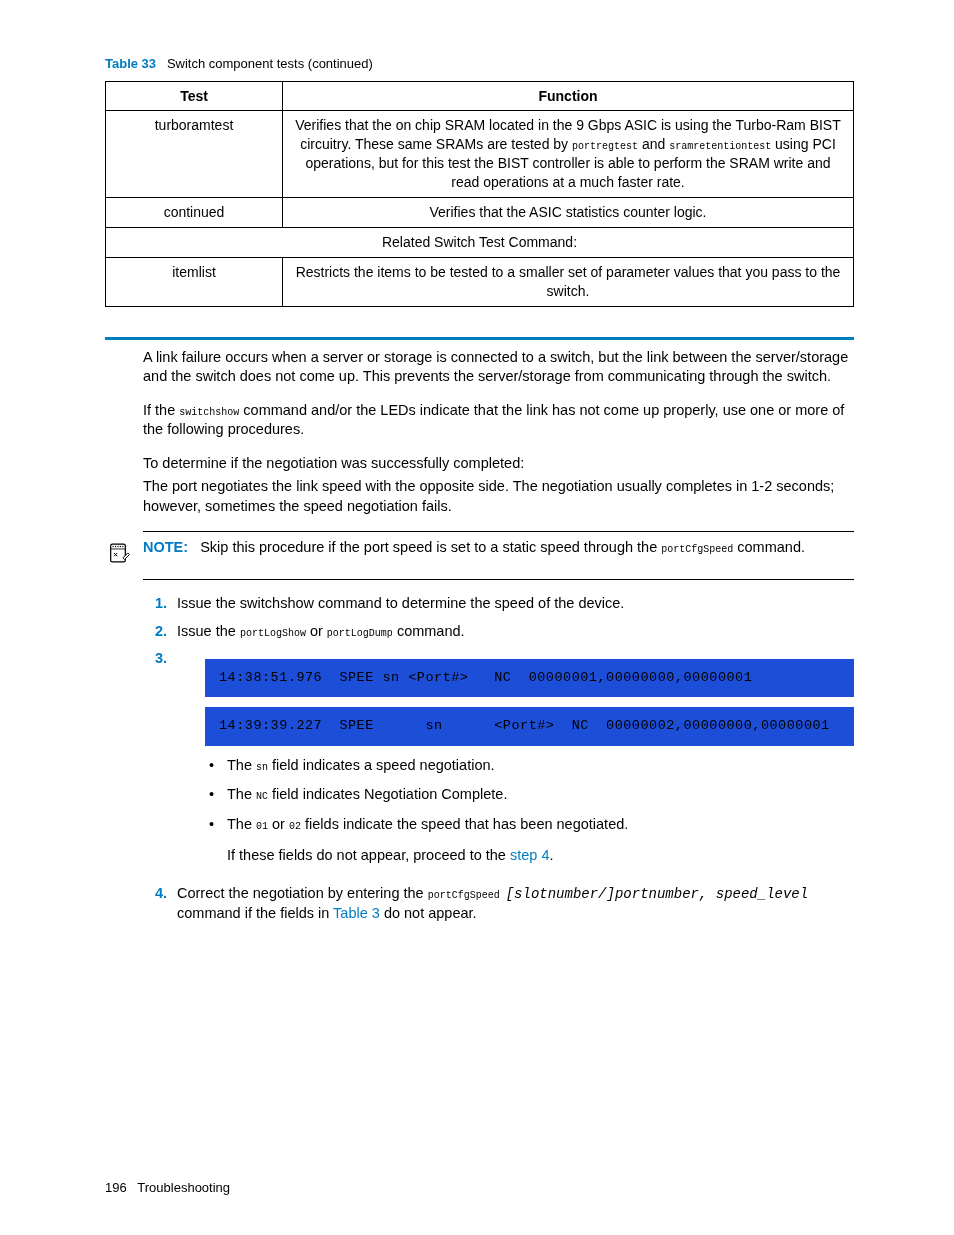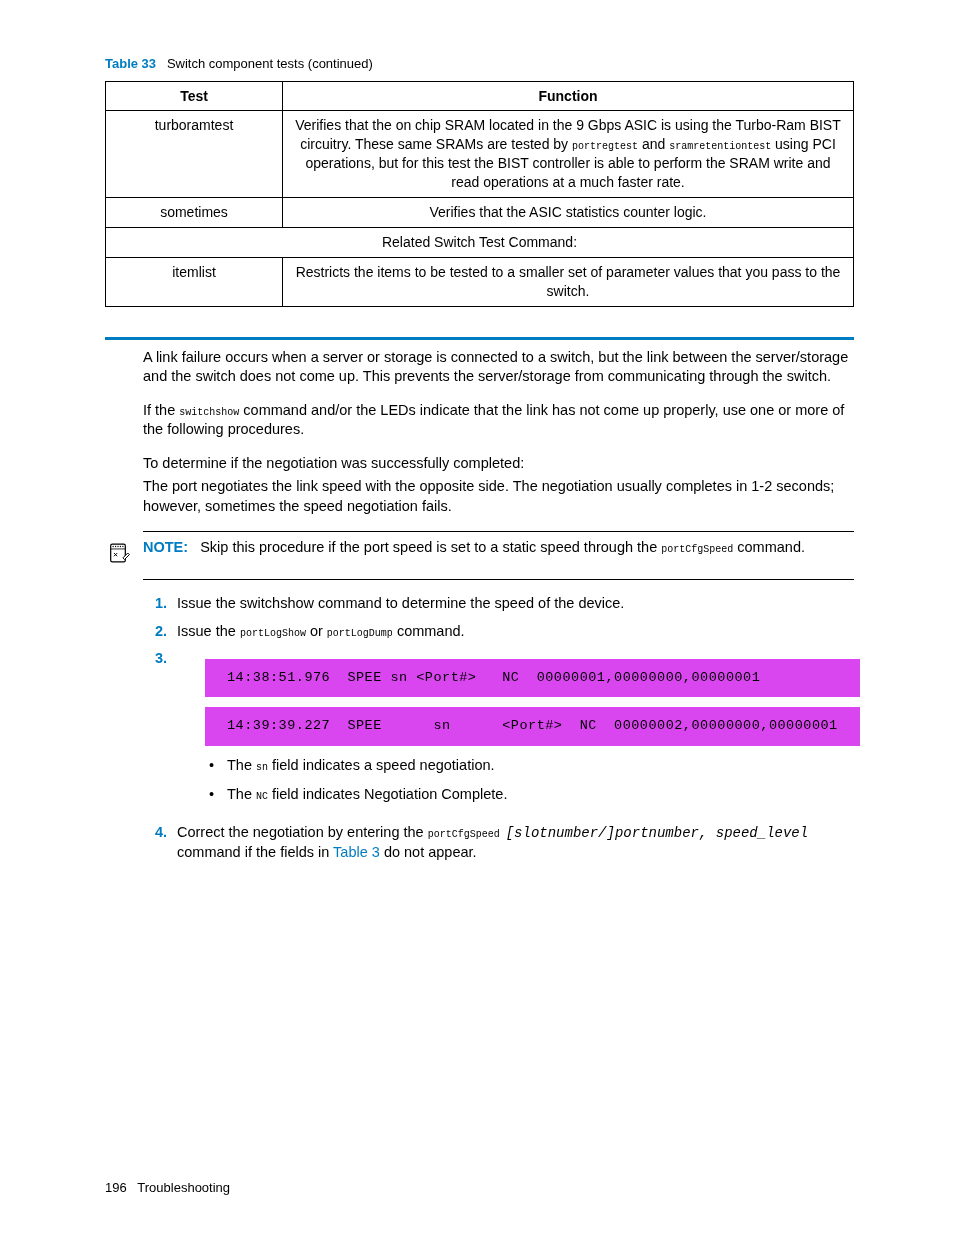--- a/index.html
+++ b/index.html
@@ -95,24 +95,24 @@
   ol.numlist .num {
     color: #007cc2;
     font-weight: 700;
     width: 24px;
     flex: 0 0 24px;
     text-align: right;
     padding-right: 10px;
   }
   ol.numlist .li-body { flex: 1; }
   .codeblock {
-    background: #d946ef;
+    background: #1d4ed8;
     font-family: "Courier New", monospace;
     font-size: 13.5px;
-    padding: 10px 22px;
+    padding: 10px 14px;
     margin: 10px 0 10px 28px;
     white-space: pre;
     letter-spacing: 0.5px;
   }
   ul.bullets {
     list-style: none;
     padding: 0;
     margin: 8px 0 0 28px;
   }
   ul.bullets li {
@@ -155,21 +155,21 @@
       <th class="testcol">Test</th>
       <th>Function</th>
     </tr>
     <tr>
       <td class="testcol">turboramtest</td>
       <td>
         <span>Verifies that the on chip SRAM located in the 9 Gbps ASIC is using the Turbo-Ram BIST circuitry. These same SRAMs are tested by </span><span class="mono">portregtest</span><span> and </span><span class="mono">sramretentiontest</span><span> using PCI operations, but for this test the BIST controller is able to perform the SRAM write and read operations at a much faster rate.</span>
       </td>
     </tr>
     <tr>
-      <td class="testcol">sometimes</td>
+      <td class="testcol">continued</td>
       <td>Verifies that the ASIC statistics counter logic.</td>
     </tr>
     <tr>
       <td colspan="2">Related Switch Test Command:</td>
     </tr>
     <tr>
       <td class="testcol">itemlist</td>
       <td>Restricts the items to be tested to a smaller set of parameter values that you pass to the switch.</td>
     </tr>
   </tbody>
@@ -227,20 +227,26 @@
         <div class="li-body">
           <div class="codeblock">14:38:51.976  SPEE sn &lt;Port#&gt;   NC  00000001,00000000,00000001</div>
           <div class="codeblock">14:39:39.227  SPEE      sn      &lt;Port#&gt;  NC  00000002,00000000,00000001</div>
           <ul class="bullets">
             <li>
               <span>The </span><span class="mono">sn</span><span> field indicates a speed negotiation.</span>
             </li>
             <li>
               <span>The </span><span class="mono">NC</span><span> field indicates Negotiation Complete.</span>
             </li>
+            <li>
+              <span>The </span><span class="mono">01</span><span> or </span><span class="mono">02</span><span> fields indicate the speed that has been negotiated.</span>
+              <div style="margin-top:12px;">
+                <span>If these fields do not appear, proceed to the </span><span class="link">step 4</span><span>.</span>
+              </div>
+            </li>
           </ul>
         </div>
       </li>
       <li>
         <span class="num">4.</span>
         <span class="li-body">
           <span>Correct the negotiation by entering the </span><span class="mono">portCfgSpeed </span><span class="italic-mono">[slotnumber/]portnumber, speed_level</span><span> command if the fields in </span><span class="link">Table 3</span><span> do not appear.</span>
         </span>
       </li>
     </ol>

